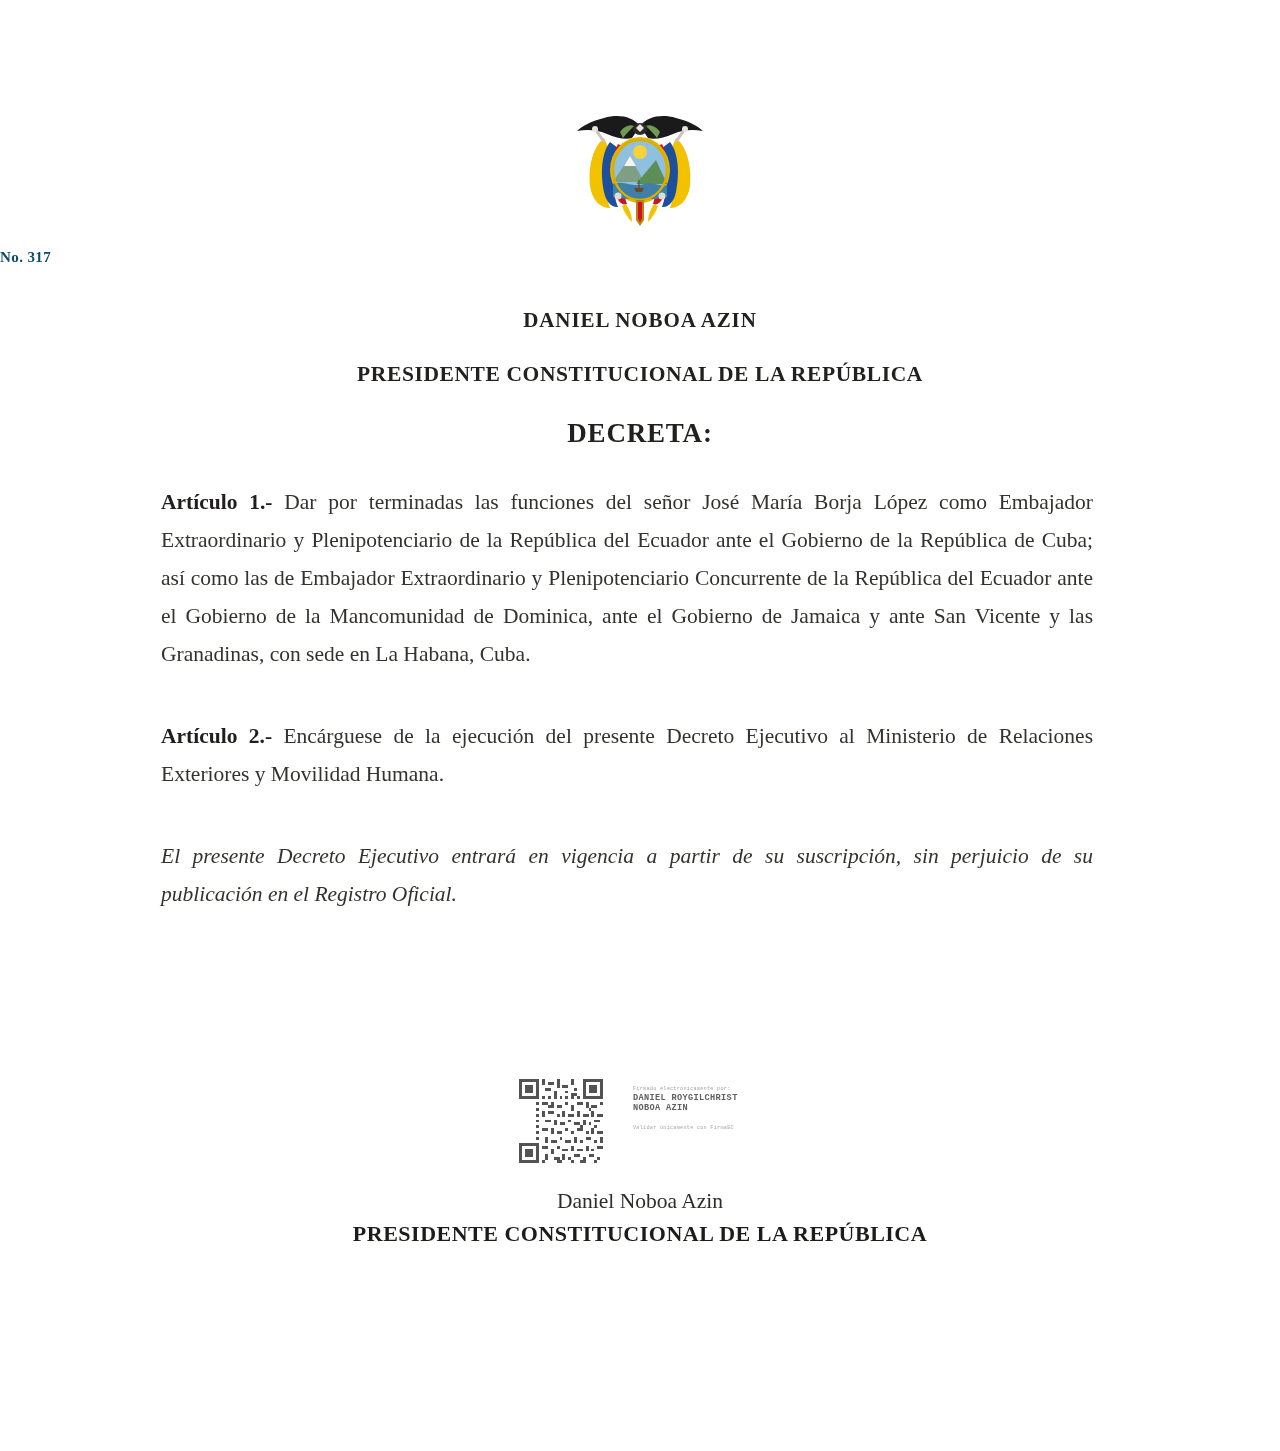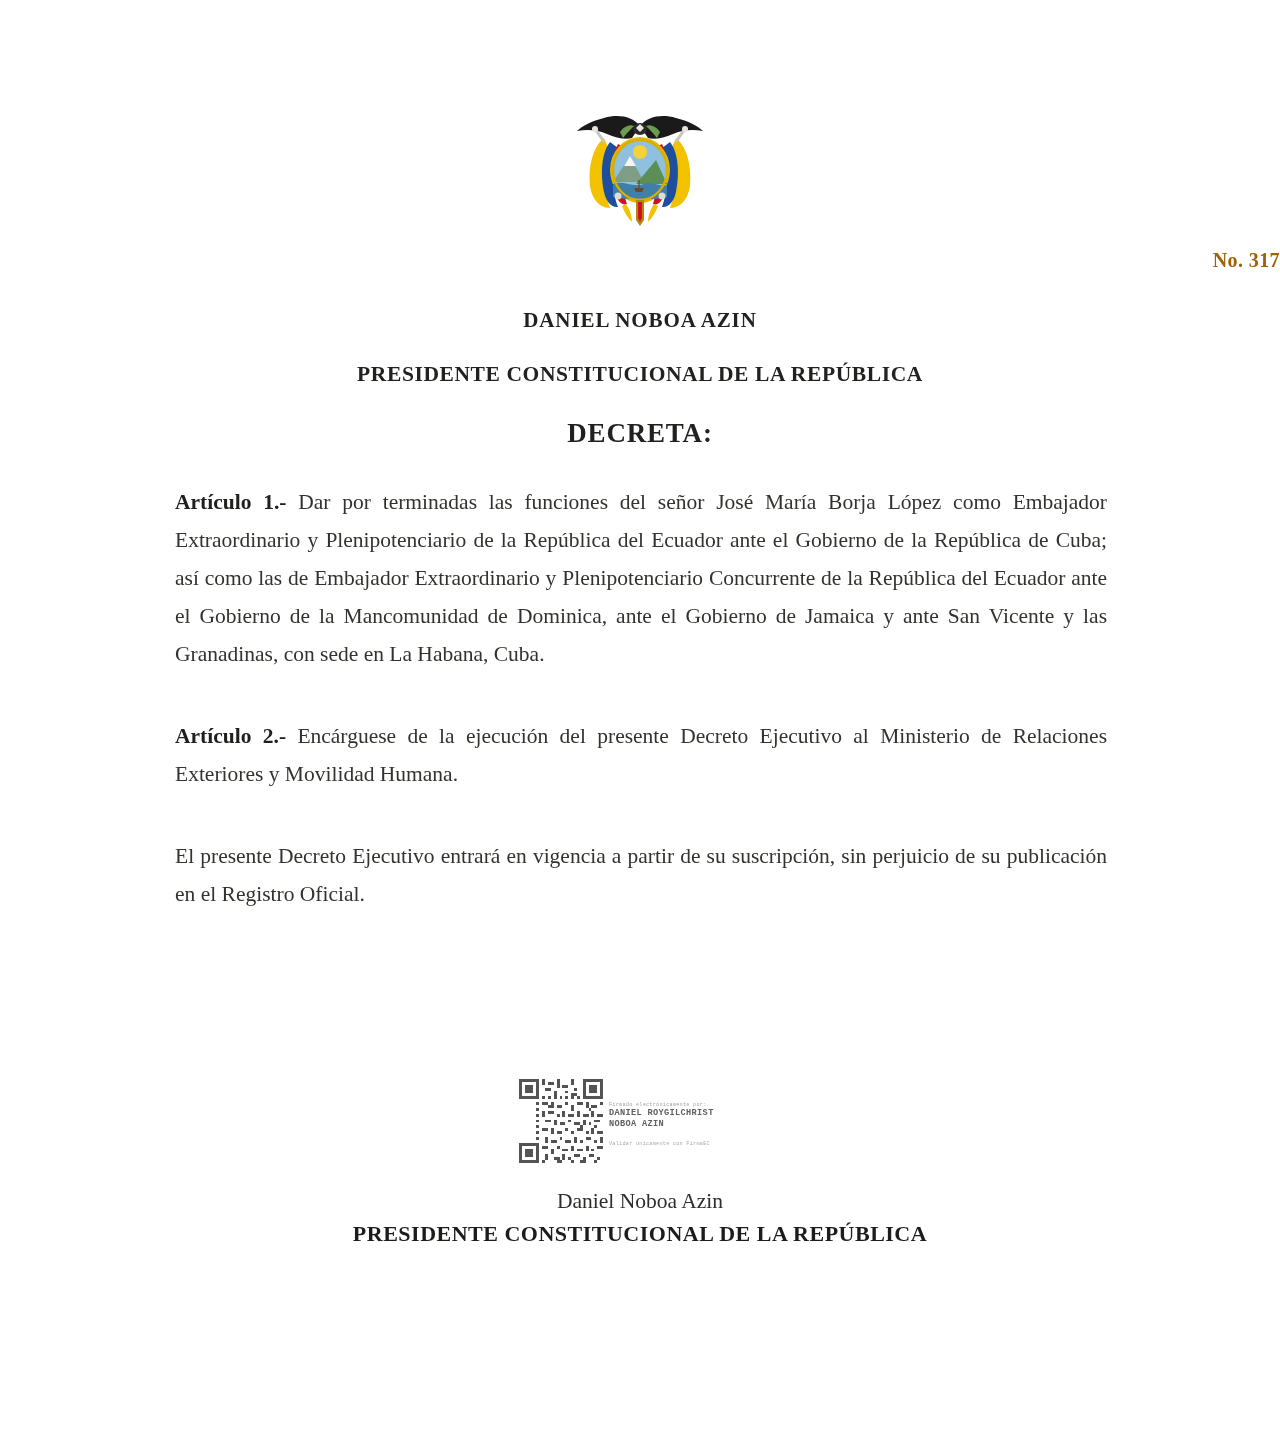--- a/index.html
+++ b/index.html
@@ -37,25 +37,25 @@
     height: 120px;
     display: block;
   }
 
   
   .decree-no {
     position: absolute;
     top: 249px;
     left: 0;
     width: 100%;
-    text-align: right;
-    font-weight: bold;
-    font-size: 20px;
+    text-align: left;
+    font-weight: bold;
+    font-size: 15px;
     letter-spacing: 0.4px;
-    color: #a16207;
+    color: #0c4a6e;
   }
   .pres-name {
     position: absolute;
     top: 308px;
     left: 0;
     width: 100%;
     text-align: center;
     font-weight: bold;
     font-size: 21px;
     letter-spacing: 0.9px;
@@ -81,48 +81,49 @@
     font-weight: bold;
     font-size: 27px;
     letter-spacing: 0.8px;
     color: #22211f;
   }
 
   
   .body-area {
     position: absolute;
     top: 483px;
-    left: 175px;
+    left: 161px;
     width: 932px;
   }
   .para {
     text-align: justify;
     text-justify: inter-word;
     font-size: 21.5px;
     line-height: 38px;
     color: #33322f;
     margin: 0 0 30px 0;
   }
   .para:last-child { margin-bottom: 0; }
   .art-label {
     font-weight: bold;
     color: #211f1e;
   }
-  .gap-md { margin-bottom: 40px; }
+  .gap-md { margin-bottom: 40px; font-style: italic; }
   .gap-lg { margin-bottom: 44px; }
 
   
   .stamp {
     position: absolute;
     top: 1079px;
     left: 519px;
     width: 232px;
     height: 84px;
     display: flex;
-    align-items: center;
+    align-items: flex-start;
+    gap: 24px;
   }
   .qr {
     width: 84px;
     height: 84px;
     flex: 0 0 84px;
     display: block;
     opacity: 0.82;
   }
   .stamp-text {
     padding-left: 6px;

